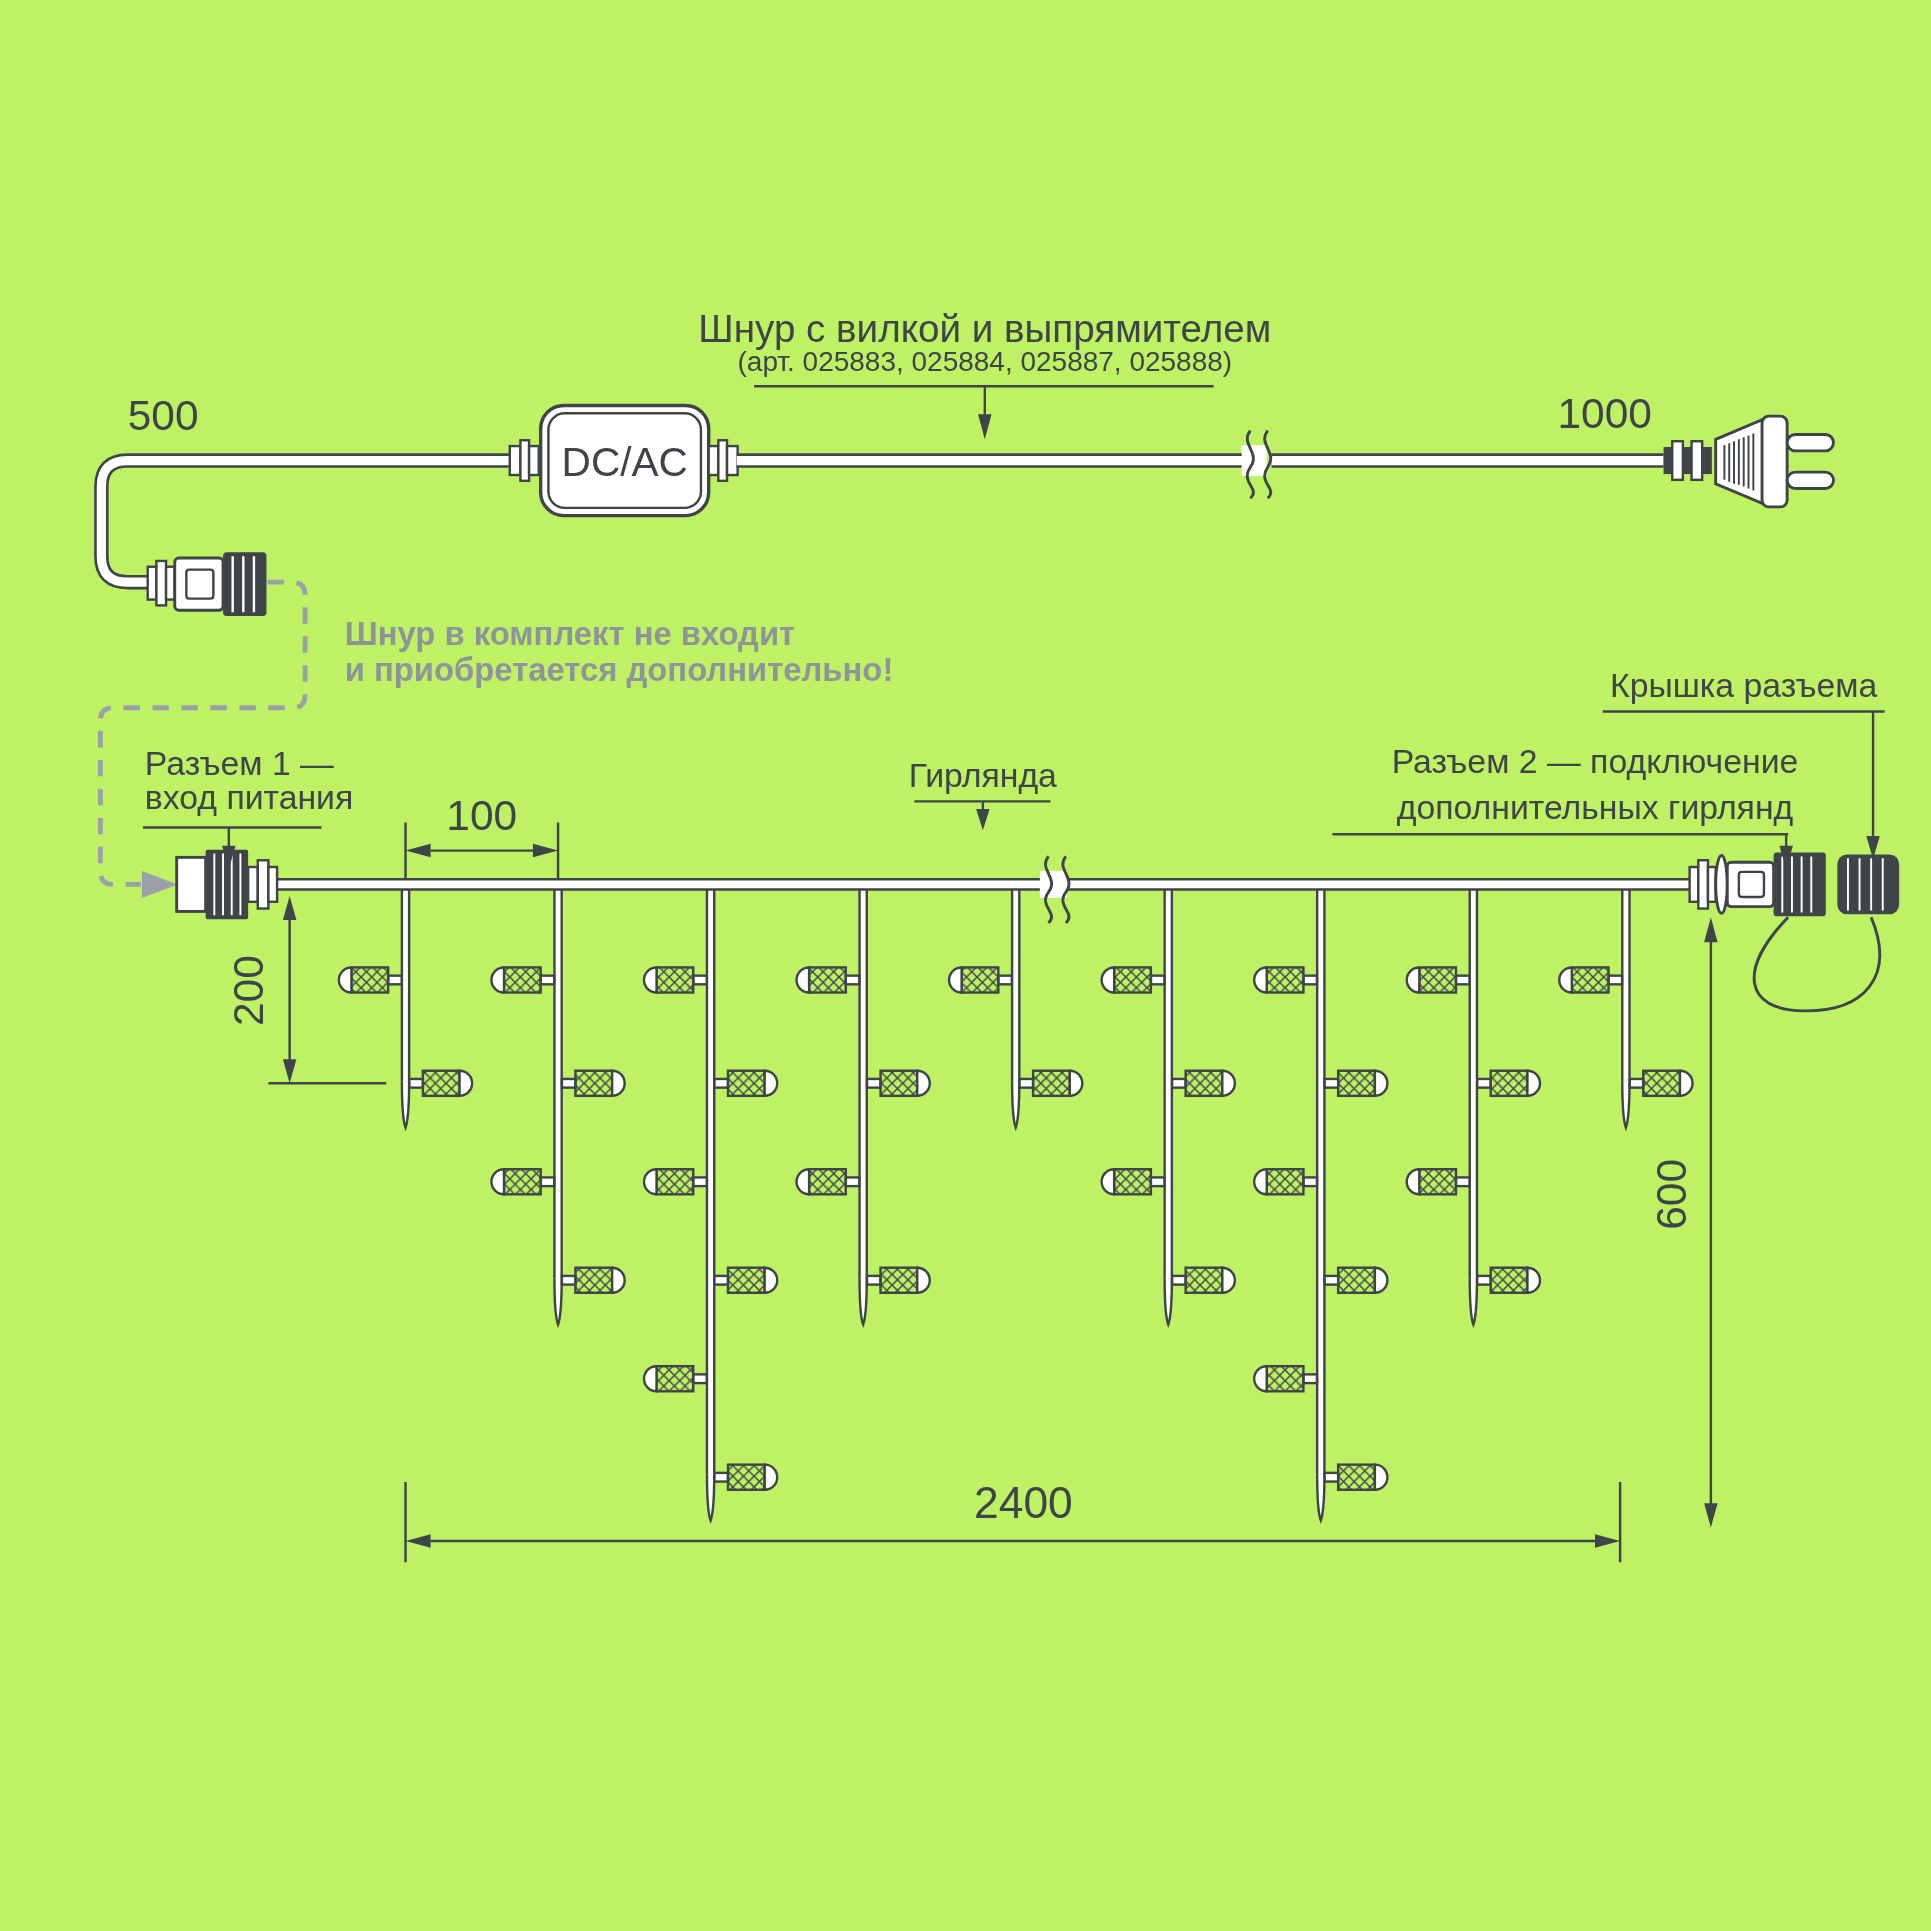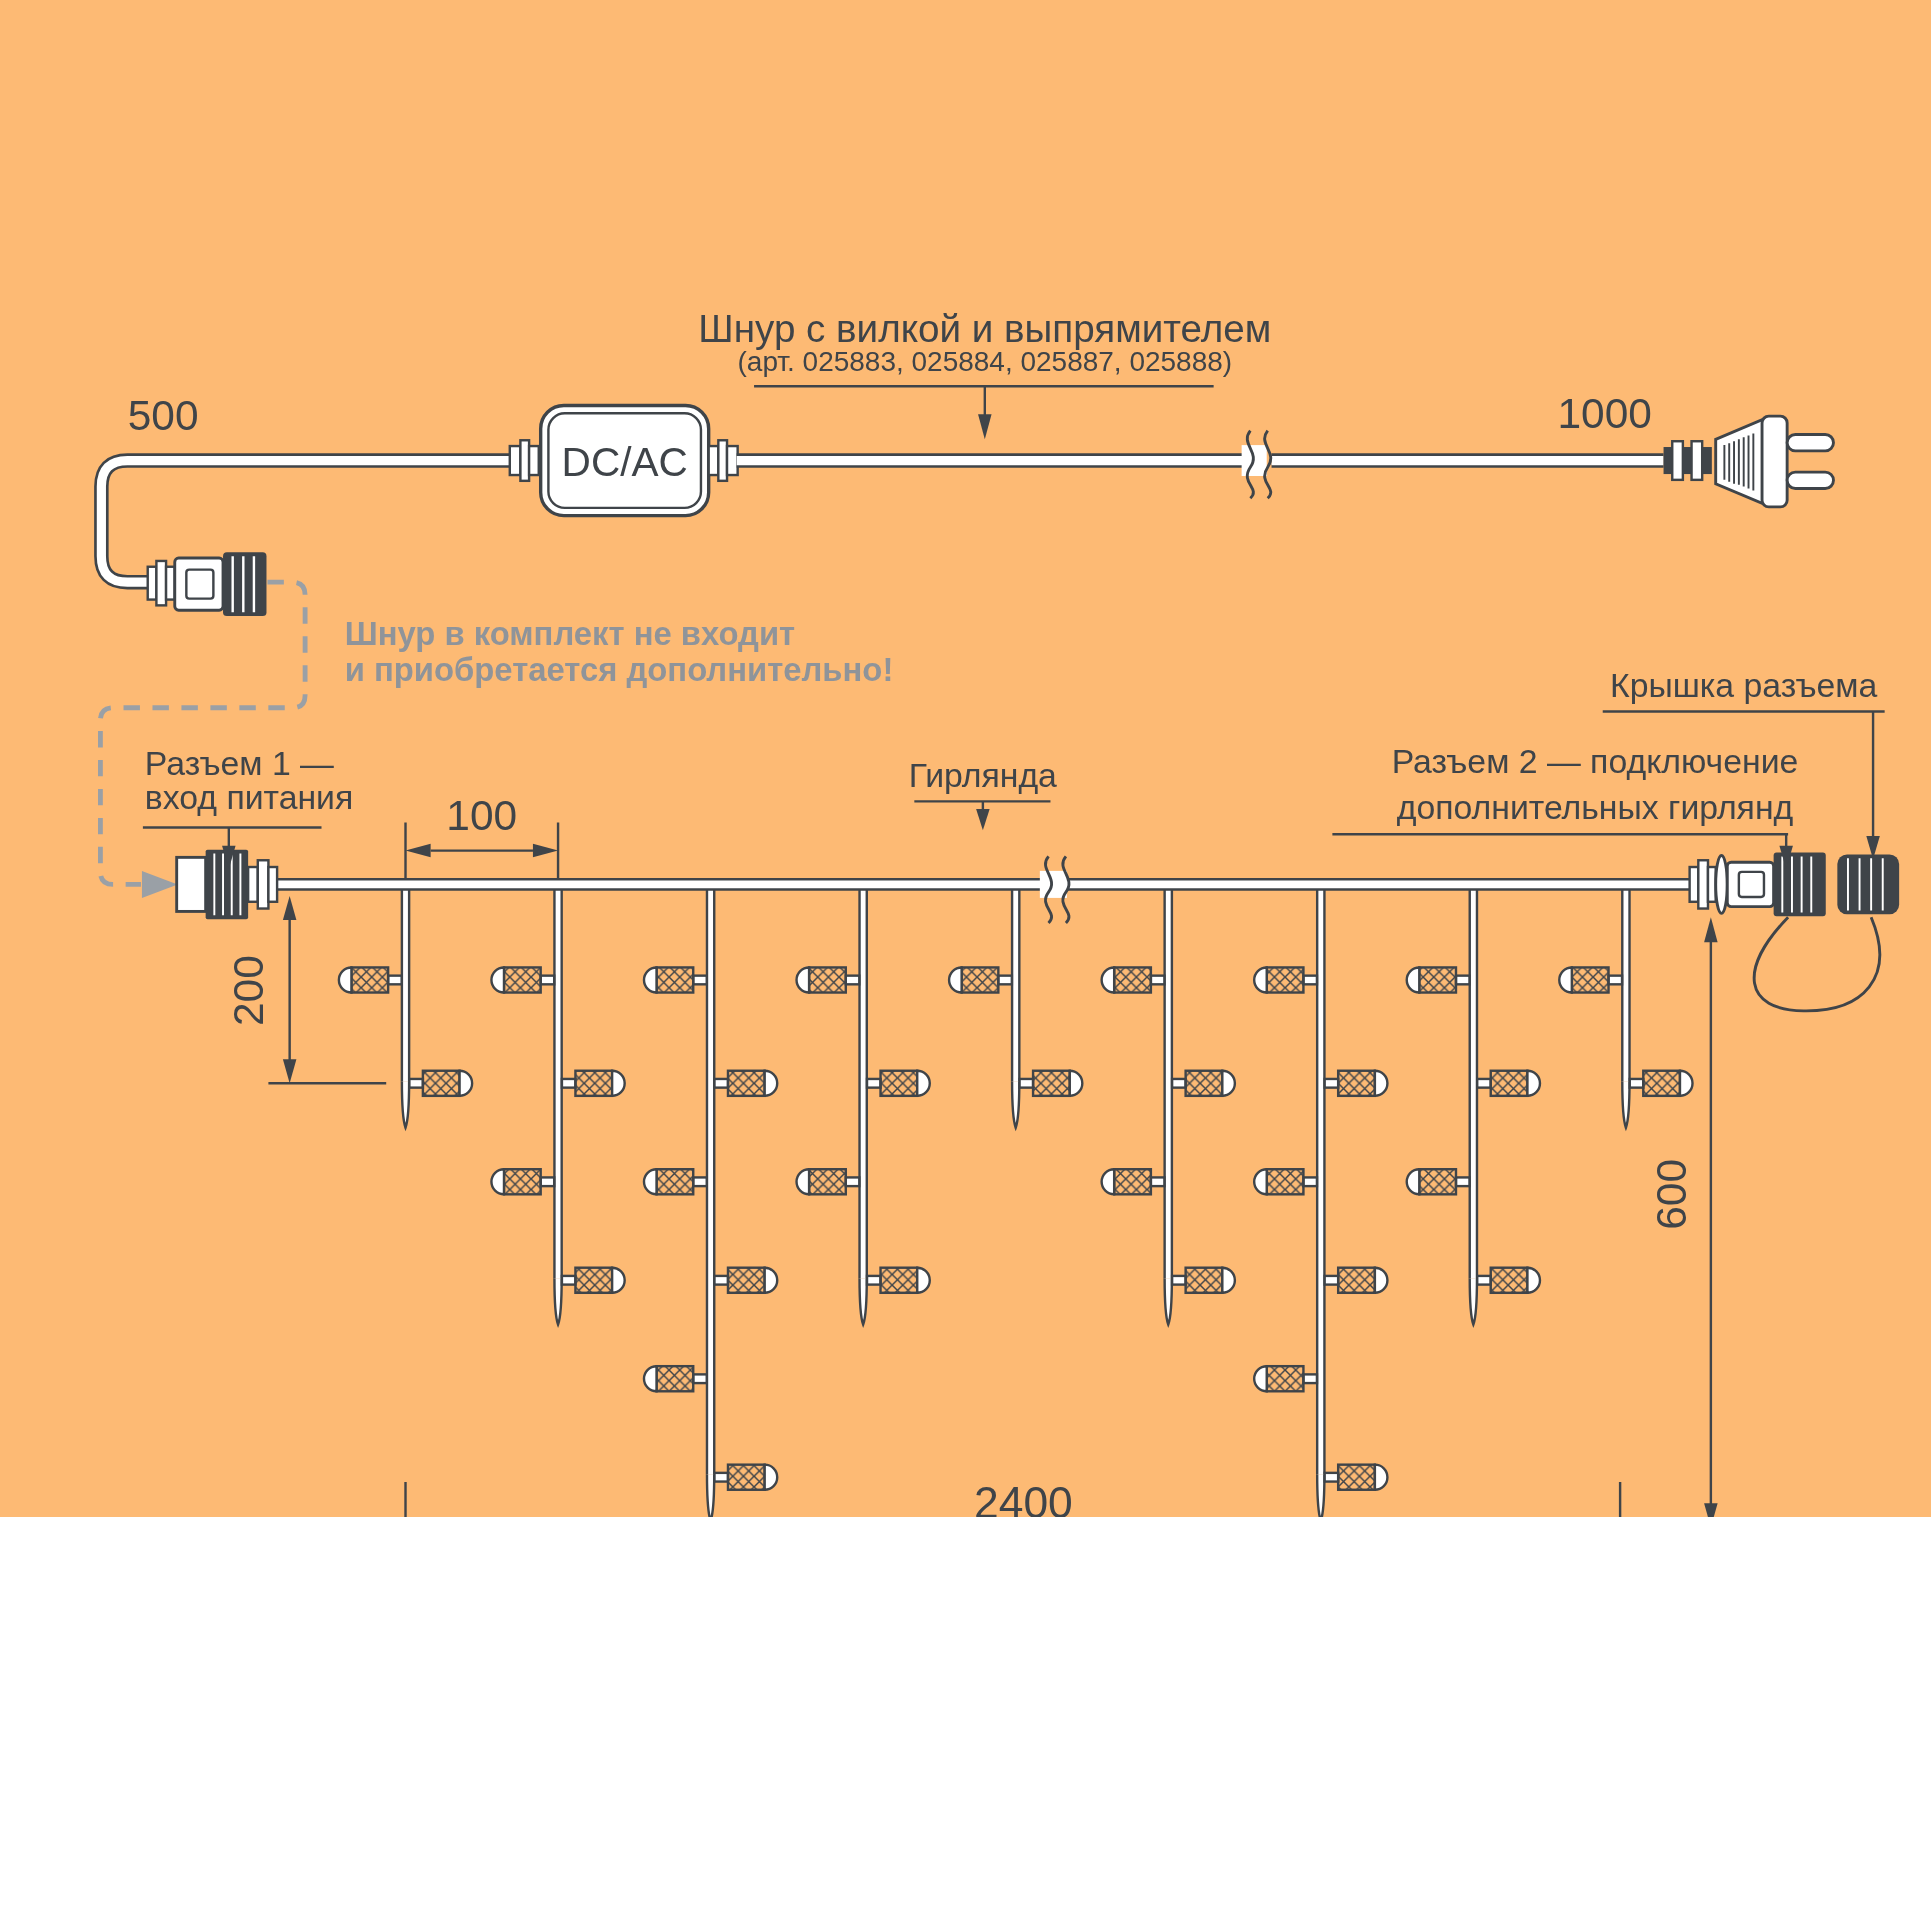--- a/index.html
+++ b/index.html
@@ -1,16 +1,16 @@
 <!DOCTYPE html>
 <html><head>
 <meta charset="utf-8">
 <style>
   html,body{margin:0;padding:0;background:#fff;}
-  .stage{width:1931px;height:1517px;position:relative;background:#fdba74;overflow:hidden;}
+  .stage{width:1931px;height:1931px;position:relative;background:#bef264;overflow:hidden;}
   svg{display:block;}
   text{font-family:"Liberation Sans","DejaVu Sans",sans-serif;fill:#3f4449;}
   .t-title{font-size:40px;}
   .t-sub{font-size:29px;}
   .t-dim{font-size:44px;}
   .t-dim-big{font-size:46px;}
   .t-label{font-size:35px;}
   .t-note{font-size:34px;font-weight:bold;fill:#8f949a;}
   .t-box{font-size:42px;}
   .ink{stroke:#3f4449;fill:none;}

